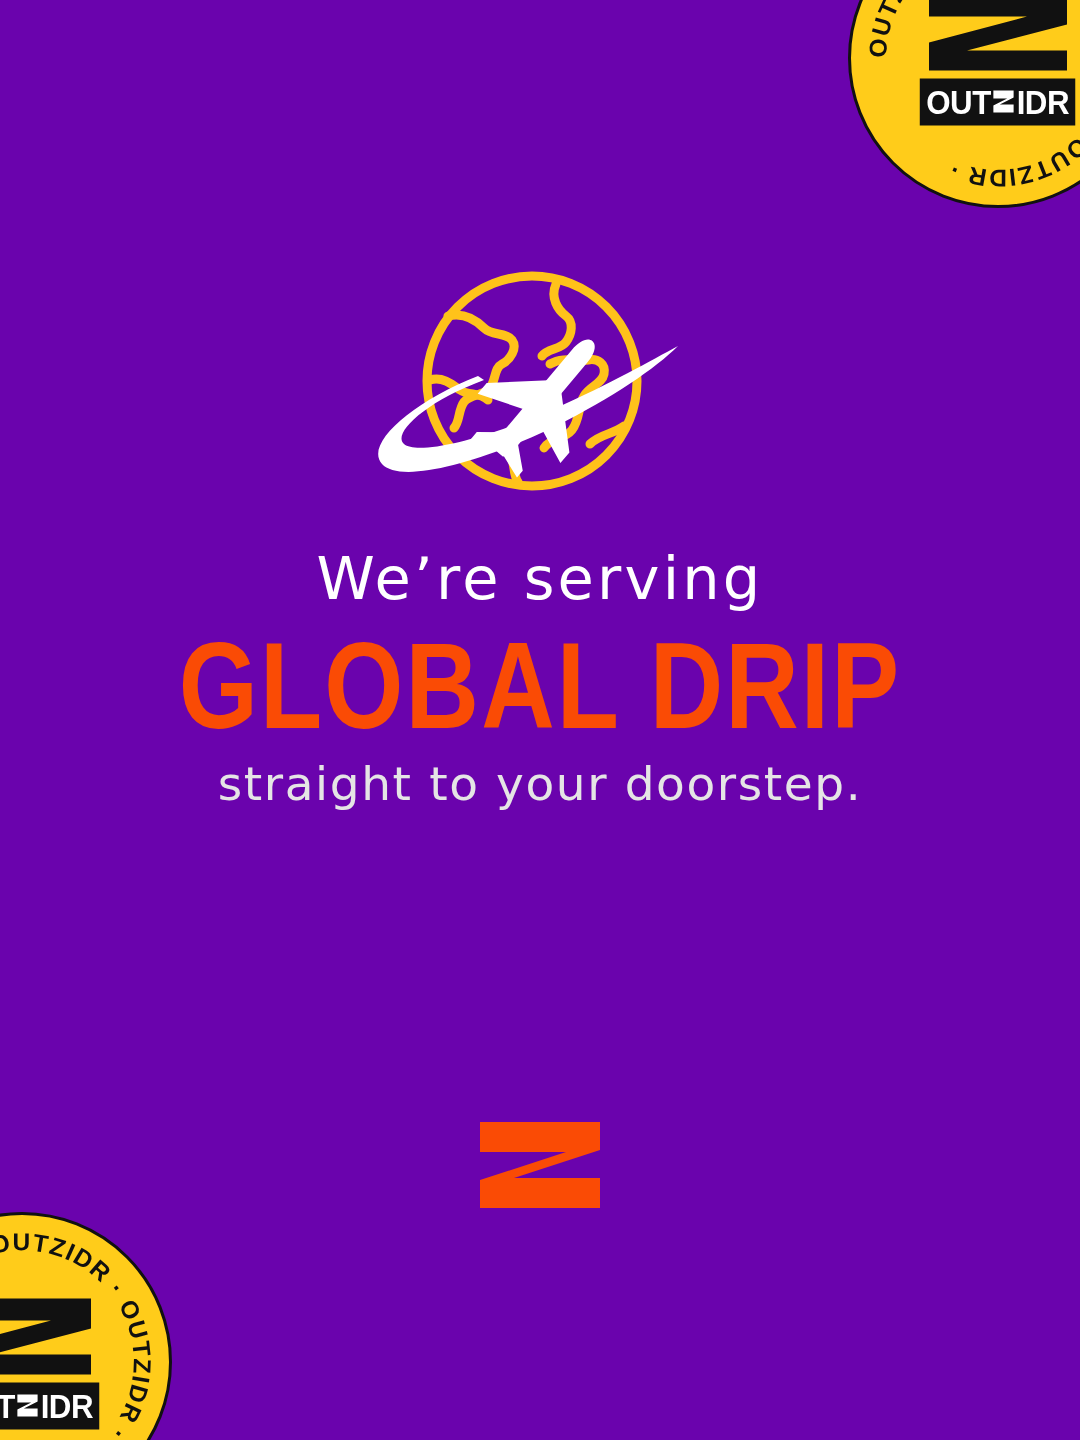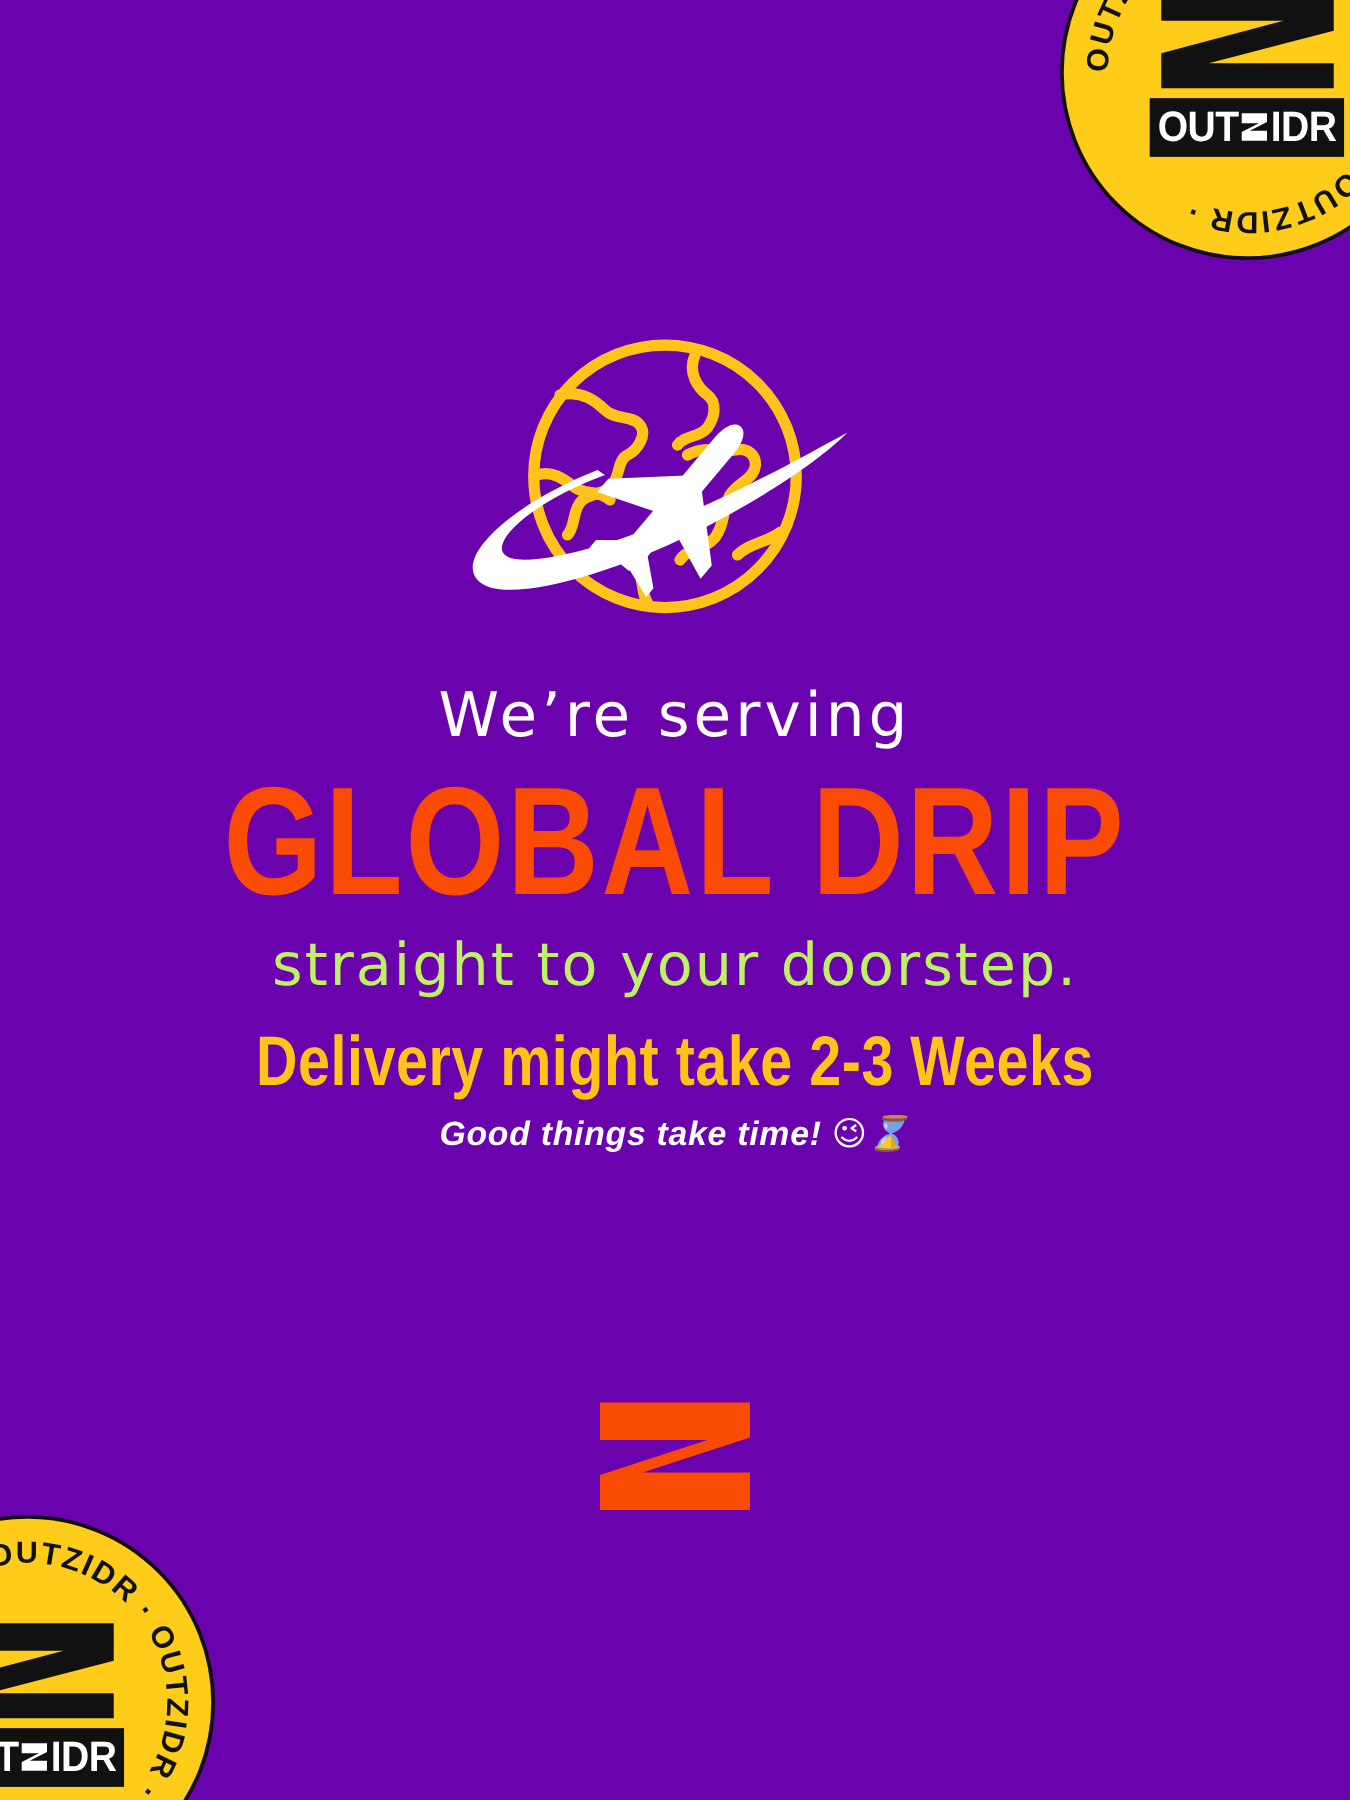--- a/index.html
+++ b/index.html
@@ -94,39 +94,39 @@
   
   .copy {
     position: absolute;
     left: 0;
     right: 0;
     top: 546px;
     text-align: center;
   }
   .line-eyebrow {
     color: #ffffff;
-    font-size: 49px;
+    font-size: 59px;
     font-weight: 400;
     letter-spacing: 3.2px;
     line-height: 1.12;
     font-family: "DejaVu Sans", "Liberation Sans", sans-serif;
   }
   .line-headline {
     color: #FA4B05;
     font-size: 96px;
     font-weight: bold;
     line-height: 1.0;
     letter-spacing: 2px;
     margin-top: 12px;
     font-family: "Liberation Sans Narrow", "Liberation Sans", sans-serif;
     transform: scaleX(1.06) scaleY(1.28);
     transform-origin: center top;
   }
   .line-sub {
-    color: #bef264;
+    color: #e5e5e5;
     font-size: 47px;
     font-weight: 400;
     letter-spacing: 1.6px;
     line-height: 1.1;
     margin-top: 38px;
     font-family: "DejaVu Sans", "Liberation Sans", sans-serif;
   }
 
   .delivery {
     position: absolute;
@@ -244,24 +244,20 @@
       </g>
     </svg>
   </div>
 
   <div class="copy">
     <div class="line-eyebrow">We’re serving</div>
     <div class="line-headline">GLOBAL DRIP</div>
     <div class="line-sub">straight to your doorstep.</div>
   </div>
 
-  <div class="delivery">
-    <div class="delivery-main">Delivery might take 2-3 Weeks</div>
-    <div class="delivery-note">Good things take time! 😉⌛</div>
-  </div>
 
   <div class="footer">
     <svg class="logo-z" viewBox="0 0 124 90">
       <path d="M2,2 H122 V30 L36,58 H122 V88 H2 V60 L88,32 H2 Z" fill="#FA4B05"></path>
     </svg>
   </div>
 
   <div class="badge badge-bl">
     <div class="badge-ring">
       <svg viewBox="0 0 300 300" aria-hidden="true">

